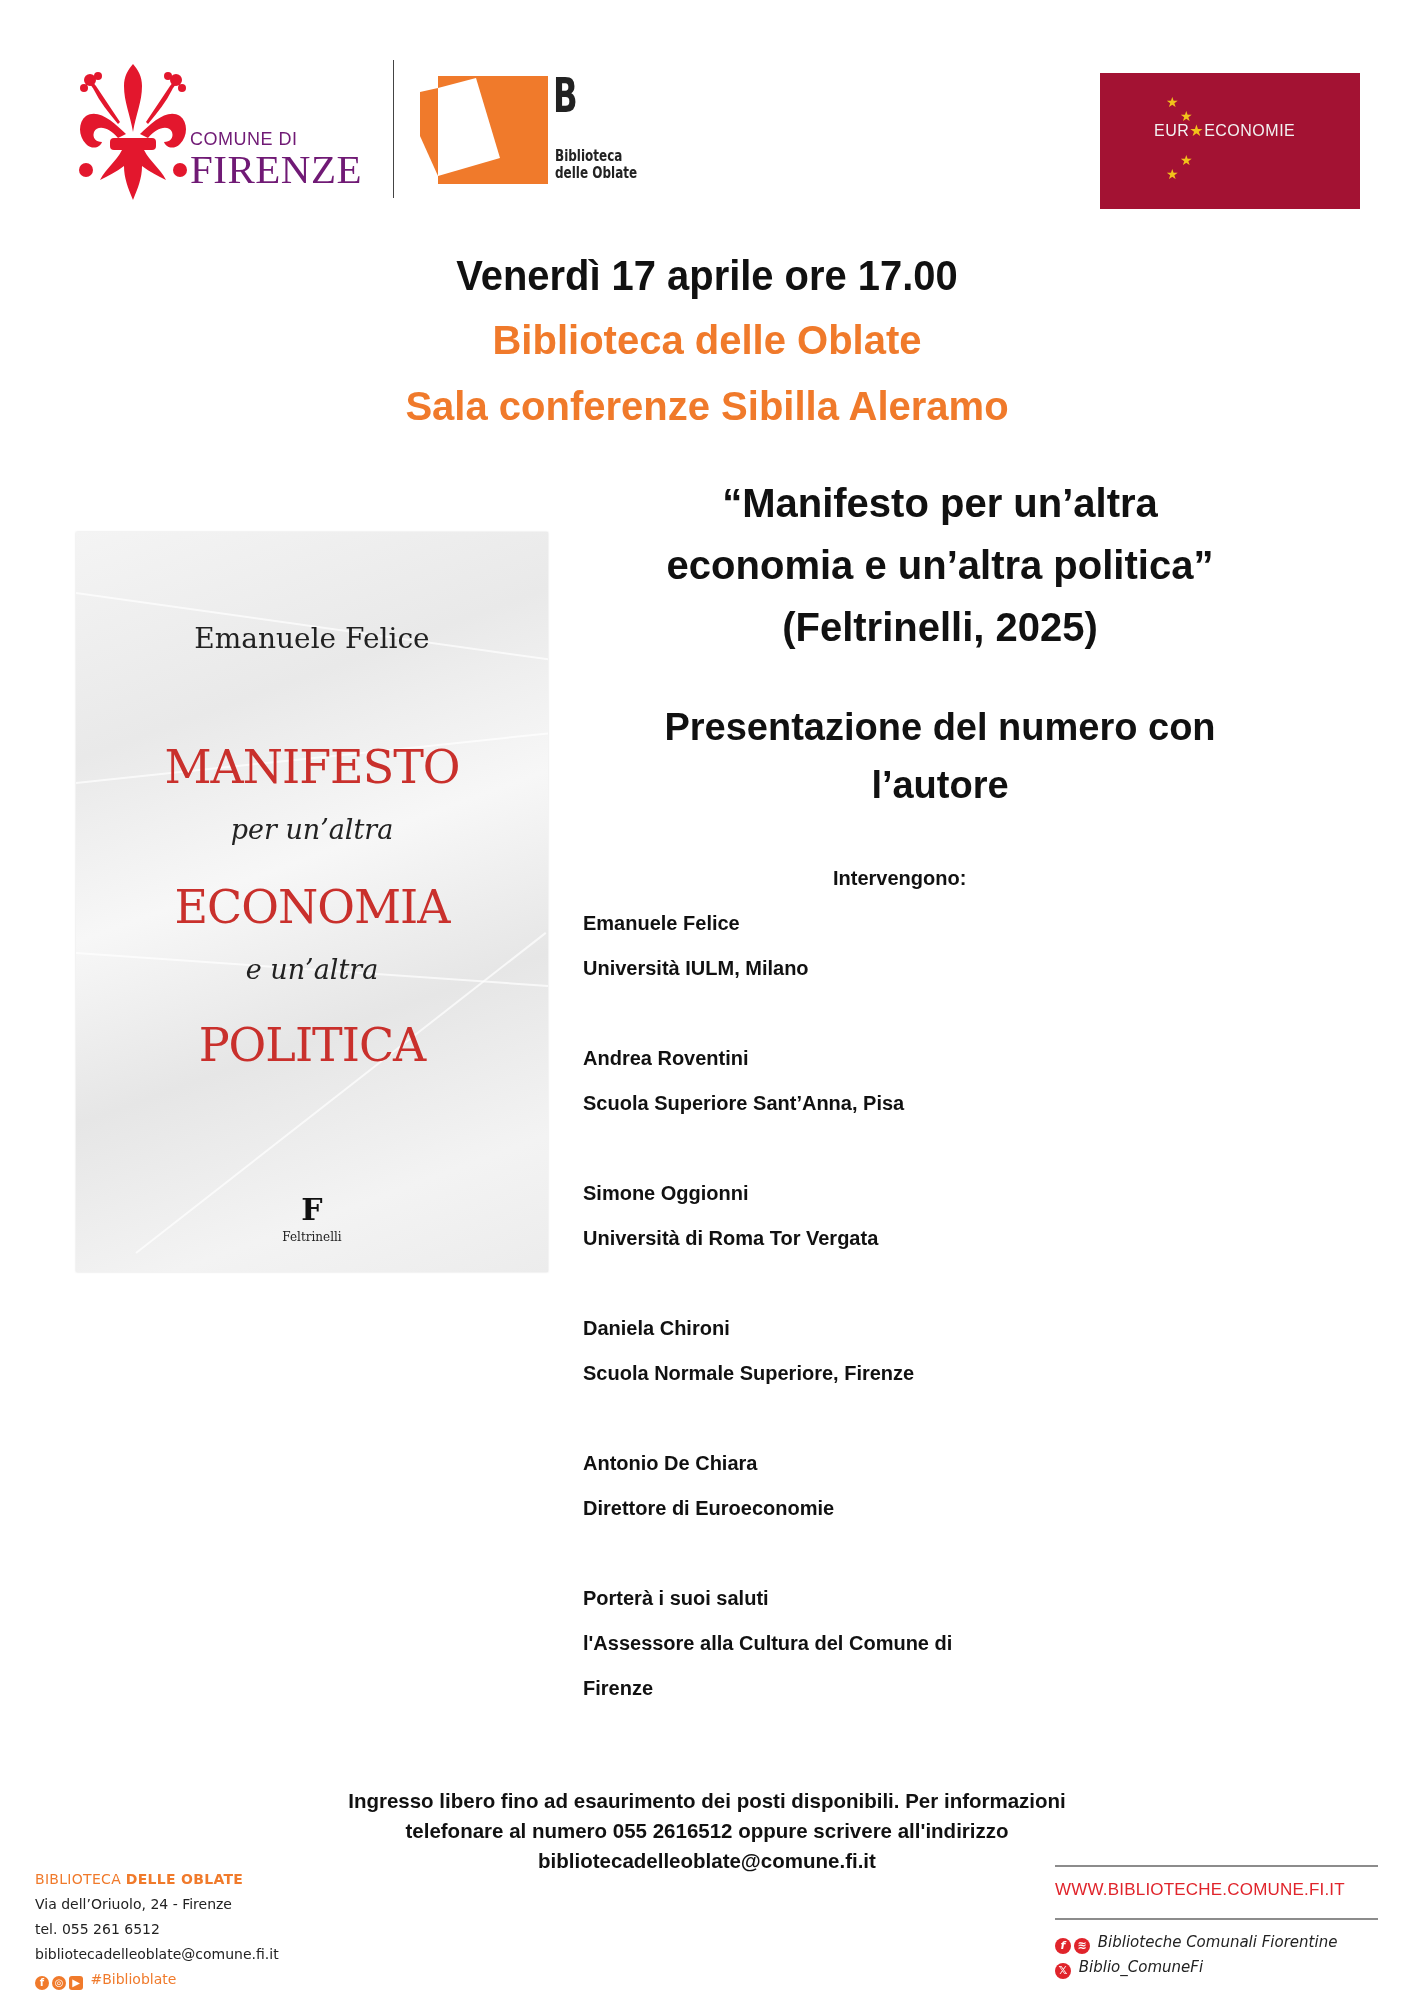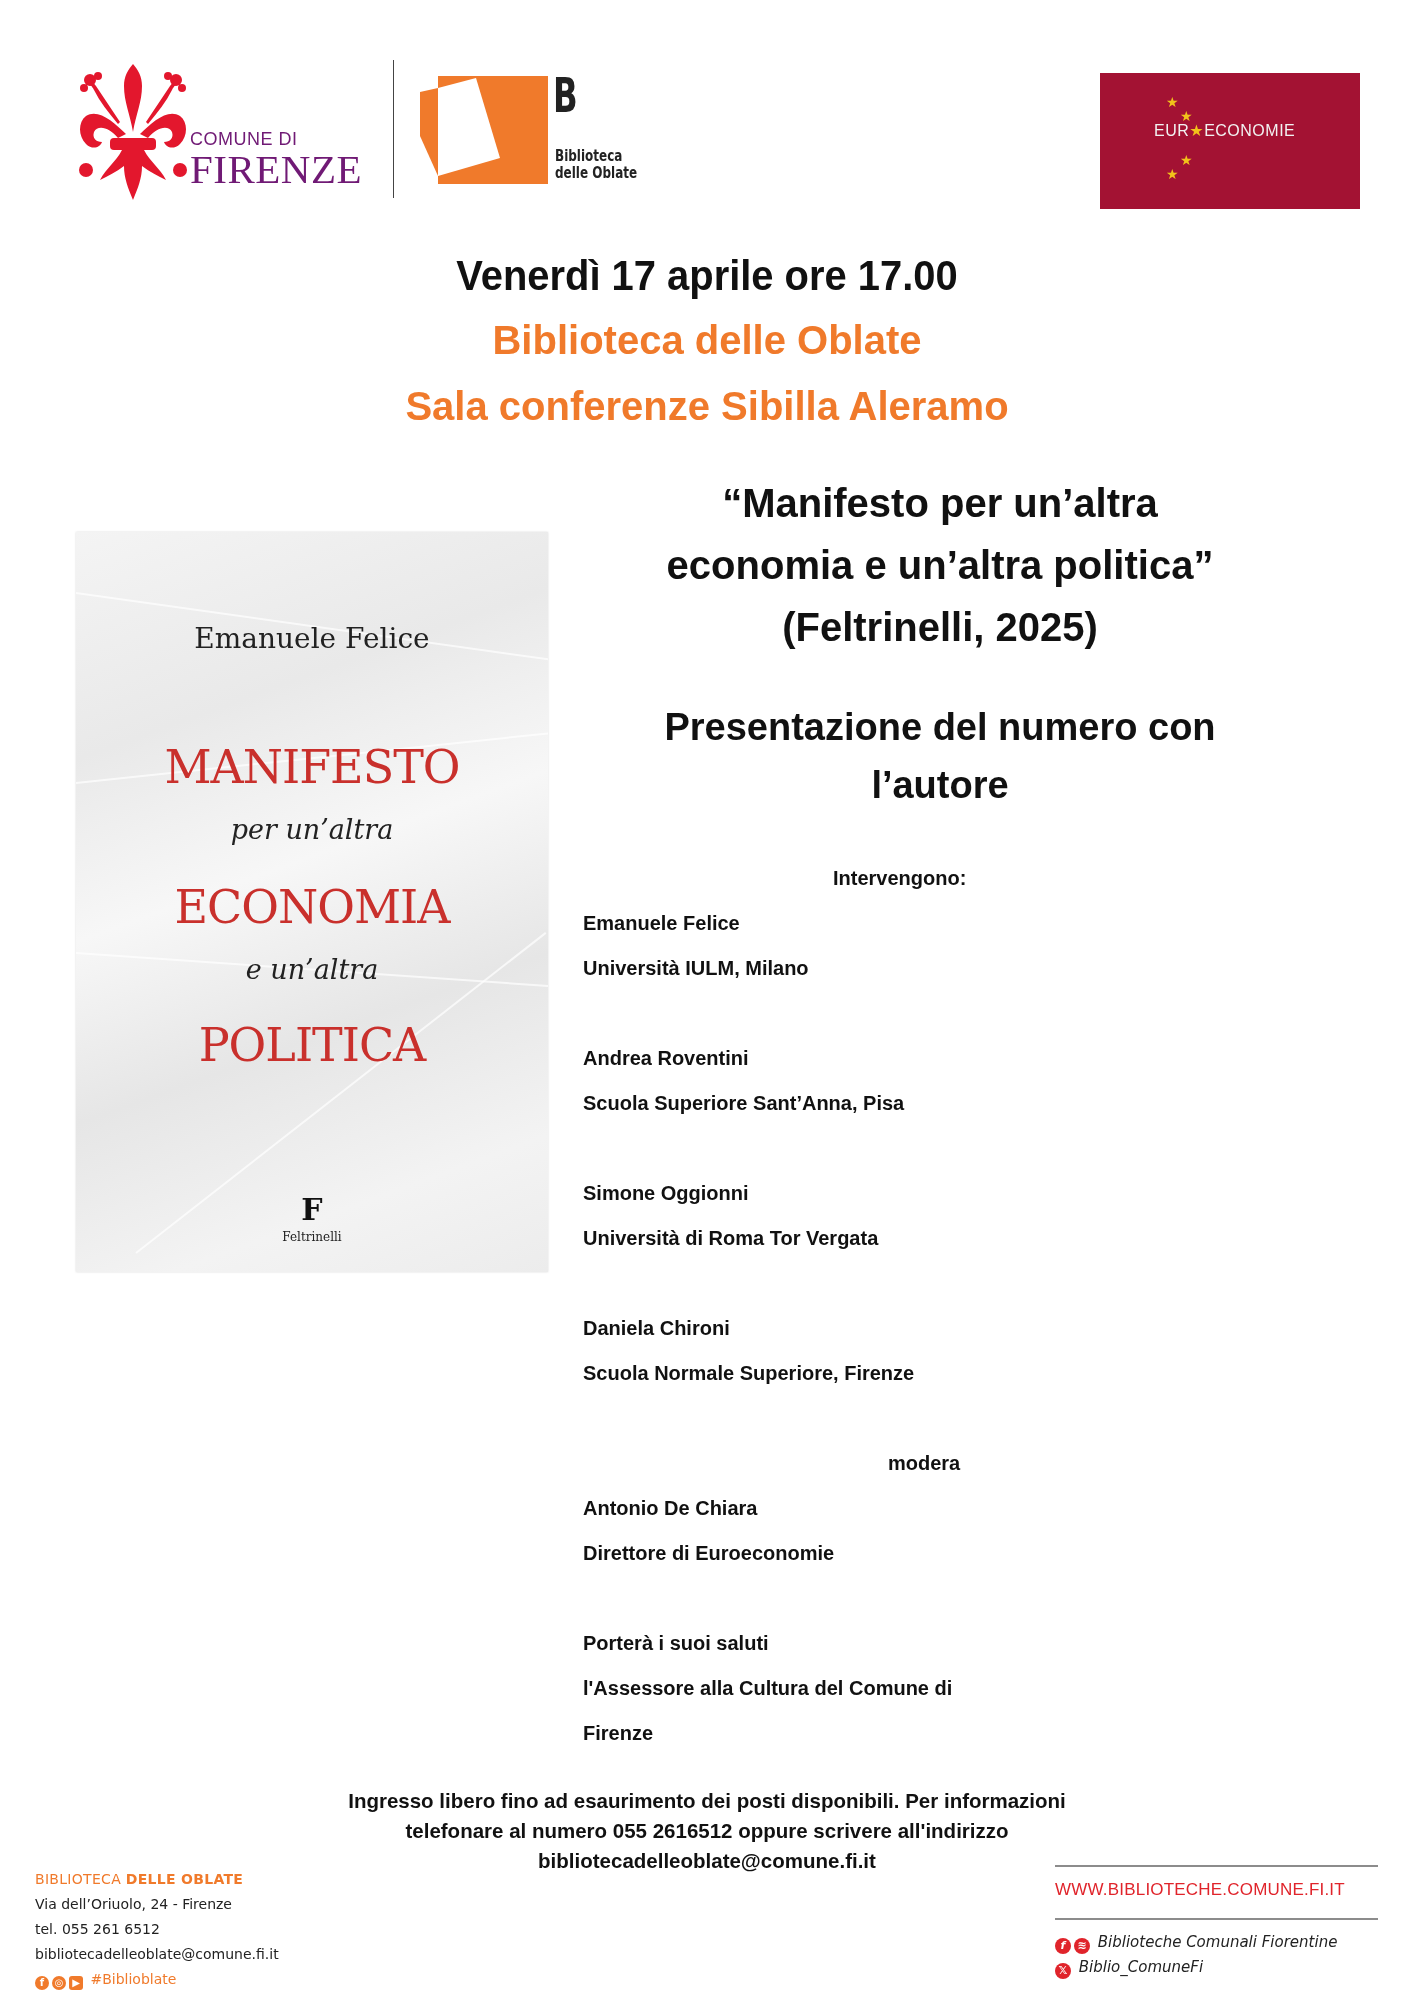--- a/index.html
+++ b/index.html
@@ -155,21 +155,20 @@
   <div class="gap"></div>
   <div>Andrea Roventini</div>
   <div>Scuola Superiore Sant’Anna, Pisa</div>
   <div class="gap"></div>
   <div>Simone Oggionni</div>
   <div>Università di Roma Tor Vergata</div>
   <div class="gap"></div>
   <div>Daniela Chironi</div>
   <div>Scuola Normale Superiore, Firenze</div>
   <div class="gap"></div>
-  <div class="spk-mod">modera</div>
   <div>Antonio De Chiara</div>
   <div>Direttore di Euroeconomie</div>
   <div class="gap"></div>
   <div>Porterà i suoi saluti</div>
   <div>l'Assessore alla Cultura del Comune di</div>
   <div>Firenze</div>
 </div>
 
 <div class="abs info">
   <div>Ingresso libero fino ad esaurimento dei posti disponibili. Per informazioni</div>

